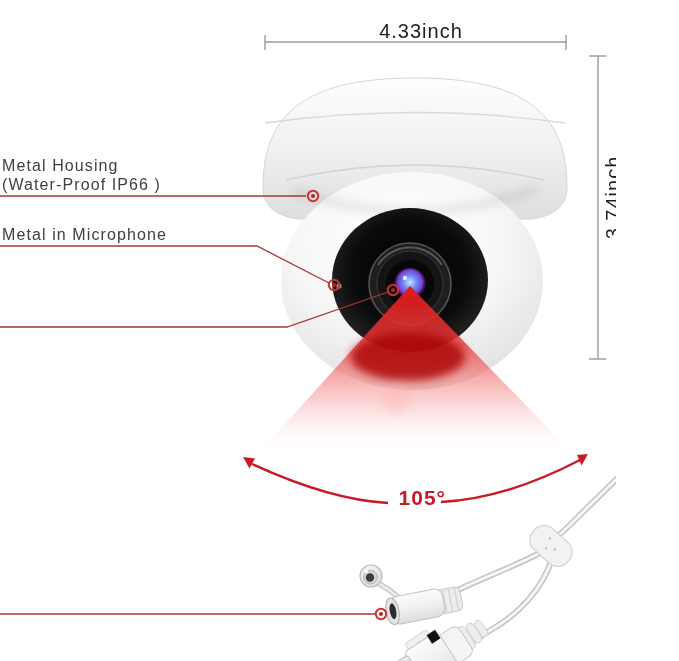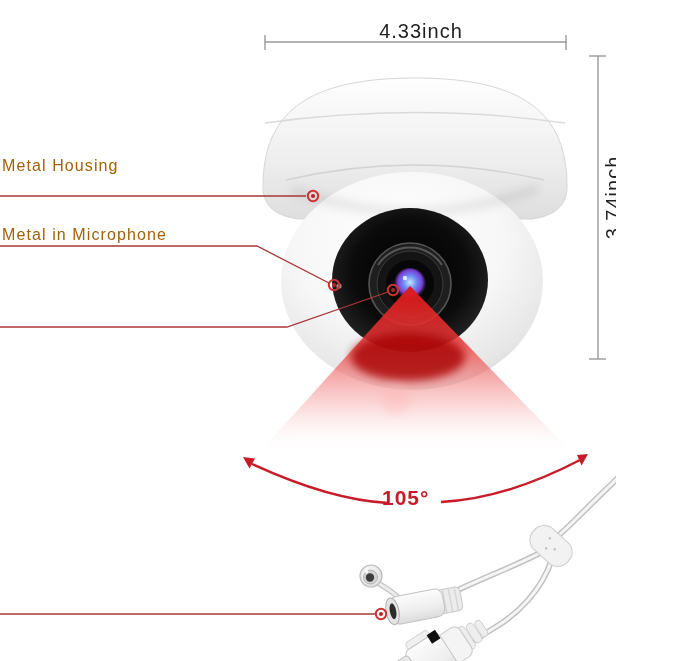--- a/index.html
+++ b/index.html
@@ -3,21 +3,21 @@
 <meta charset="utf-8">
 <style>
   html,body{margin:0;padding:0;background:#fff;}
   .stage{
     position:relative;width:616px;height:661px;background:#ffffff;overflow:hidden;
     font-family:"Liberation Sans", sans-serif;
     margin-top:22px;
   }
   .stage svg{position:absolute;left:0;top:0;}
   .label{
-    position:absolute;color:#a16207;font-size:16px;line-height:18.5px;
+    position:absolute;color:#404040;font-size:16px;line-height:18.5px;
     letter-spacing:1.1px;white-space:nowrap;
   }
   .dim-text{
     position:absolute;color:#1f1f1f;font-size:20px;letter-spacing:1px;white-space:nowrap;
   }
   .dim-text.vert{
     width:110px;text-align:center;
     transform:rotate(-90deg);transform-origin:center center;
   }
   .angle-text{
@@ -208,24 +208,25 @@
       </g>
     </g>
   </svg>
 
   <div class="dim-text" style="left:353px;top:-2px;width:136px;text-align:center;">4.33inch</div>
 
   <div class="dim-text vert" style="left:558px;top:164px;">3.74inch</div>
 
   <div class="label" style="left:2px;top:135px;">
     <div>Metal Housing</div>
+    <div>(Water-Proof IP66 )</div>
   </div>
 
   <div class="label" style="left:2px;top:204px;">
     <div>Metal in Microphone</div>
   </div>
 
 
-  <div class="angle-text" style="left:382px;top:464px;width:64px;text-align:left;">105°</div>
+  <div class="angle-text" style="left:382px;top:464px;width:64px;text-align:right;">105°</div>
 
 
 
 </div>
 
 </body></html>

